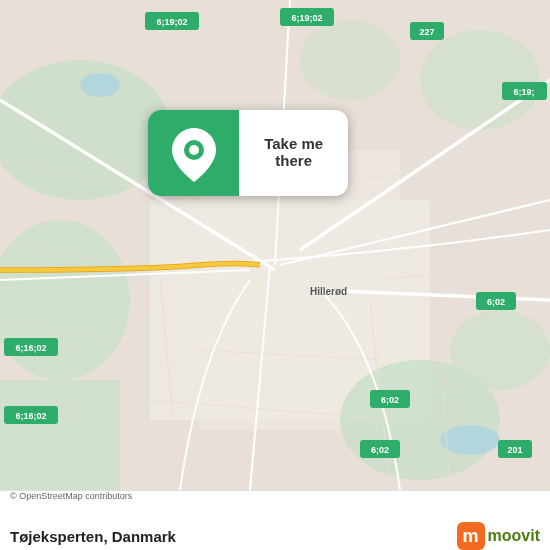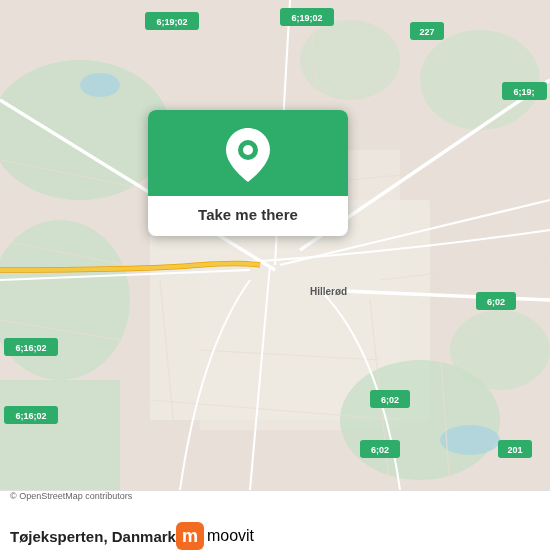--- a/index.html
+++ b/index.html
@@ -26,25 +26,25 @@
       width: 100%; height: 100%;
     }
 
     
     #action-card {
       position: absolute;
       top: 110px;
       left: 148px;
       width: 200px;
       background: #fff;
-      border-radius: 8px;
+      border-radius: 13px;
       box-shadow: 0 2px 12px rgba(0,0,0,0.3);
       overflow: hidden;
       display: flex;
-      flex-direction: column;
+      flex-direction: row;
       align-items: center;
     }
 
     #card-green-section {
       background-color: #2eac6a;
       width: 100%;
       display: flex;
       justify-content: center;
       align-items: center;
       padding: 18px 0 14px 0;
@@ -85,20 +85,21 @@
 
     #attribution {
       font-size: 9px;
       color: #666;
       margin-bottom: 21px;
     }
 
     #place-info {
       display: flex;
       align-items: center;
+      justify-content: space-between;
     }
 
     #place-name {
       font-size: 15px;
       font-weight: bold;
       color: #222;
     }
 
     #moovit-logo {
       display: flex;
@@ -114,22 +115,22 @@
       display: flex;
       align-items: center;
       justify-content: center;
       color: white;
       font-size: 18px;
       font-weight: 900;
     }
 
     #moovit-text {
       font-size: 16px;
-      font-weight: normal;
-      color: #000000;
+      font-weight: bold;
+      color: #4d7c0f;
     }
 
     
     .road-main { stroke: #ffffff; stroke-width: 3.5; fill: none; }
     .road-secondary { stroke: #ffffff; stroke-width: 2; fill: none; }
     .road-minor { stroke: #e8ddd0; stroke-width: 1.2; fill: none; stroke-opacity: 0.8; }
     .road-route { stroke: #f5c842; stroke-width: 4; fill: none; }
     .road-route-border { stroke: #e8a000; stroke-width: 5.5; fill: none; }
     .label-text { font-size: 10px; fill: #555; font-family: Arial, sans-serif; }
   </style>

